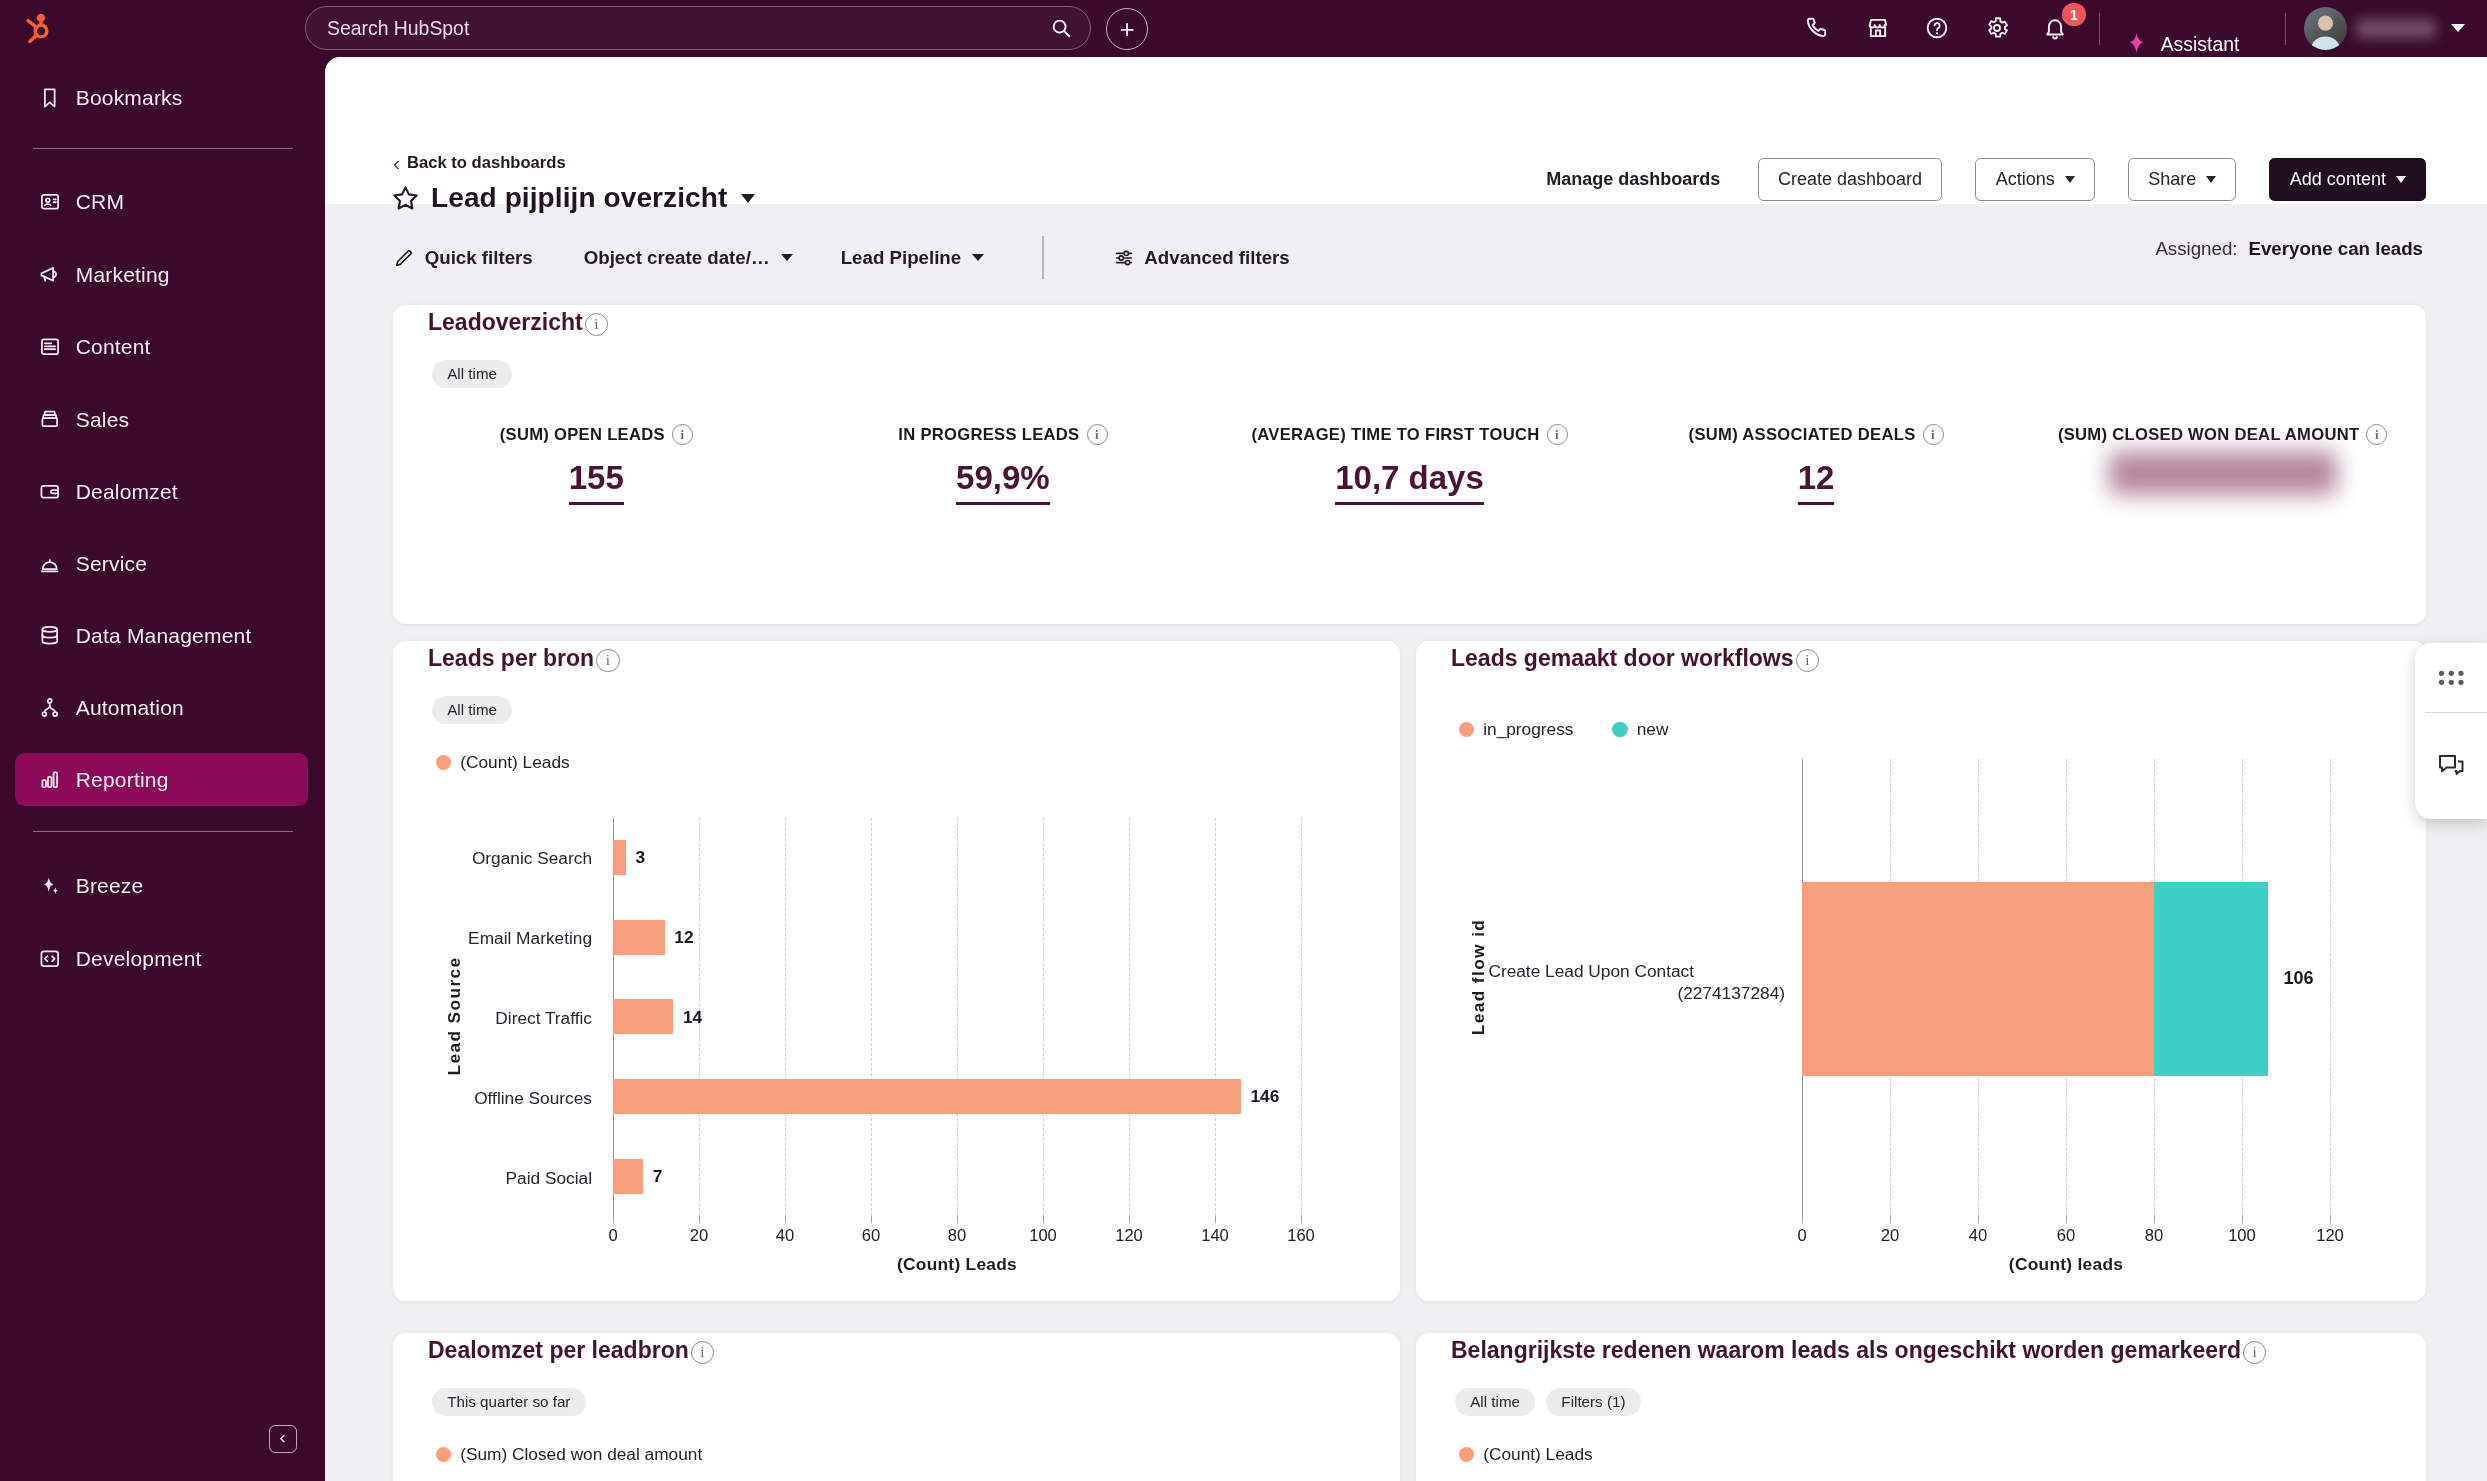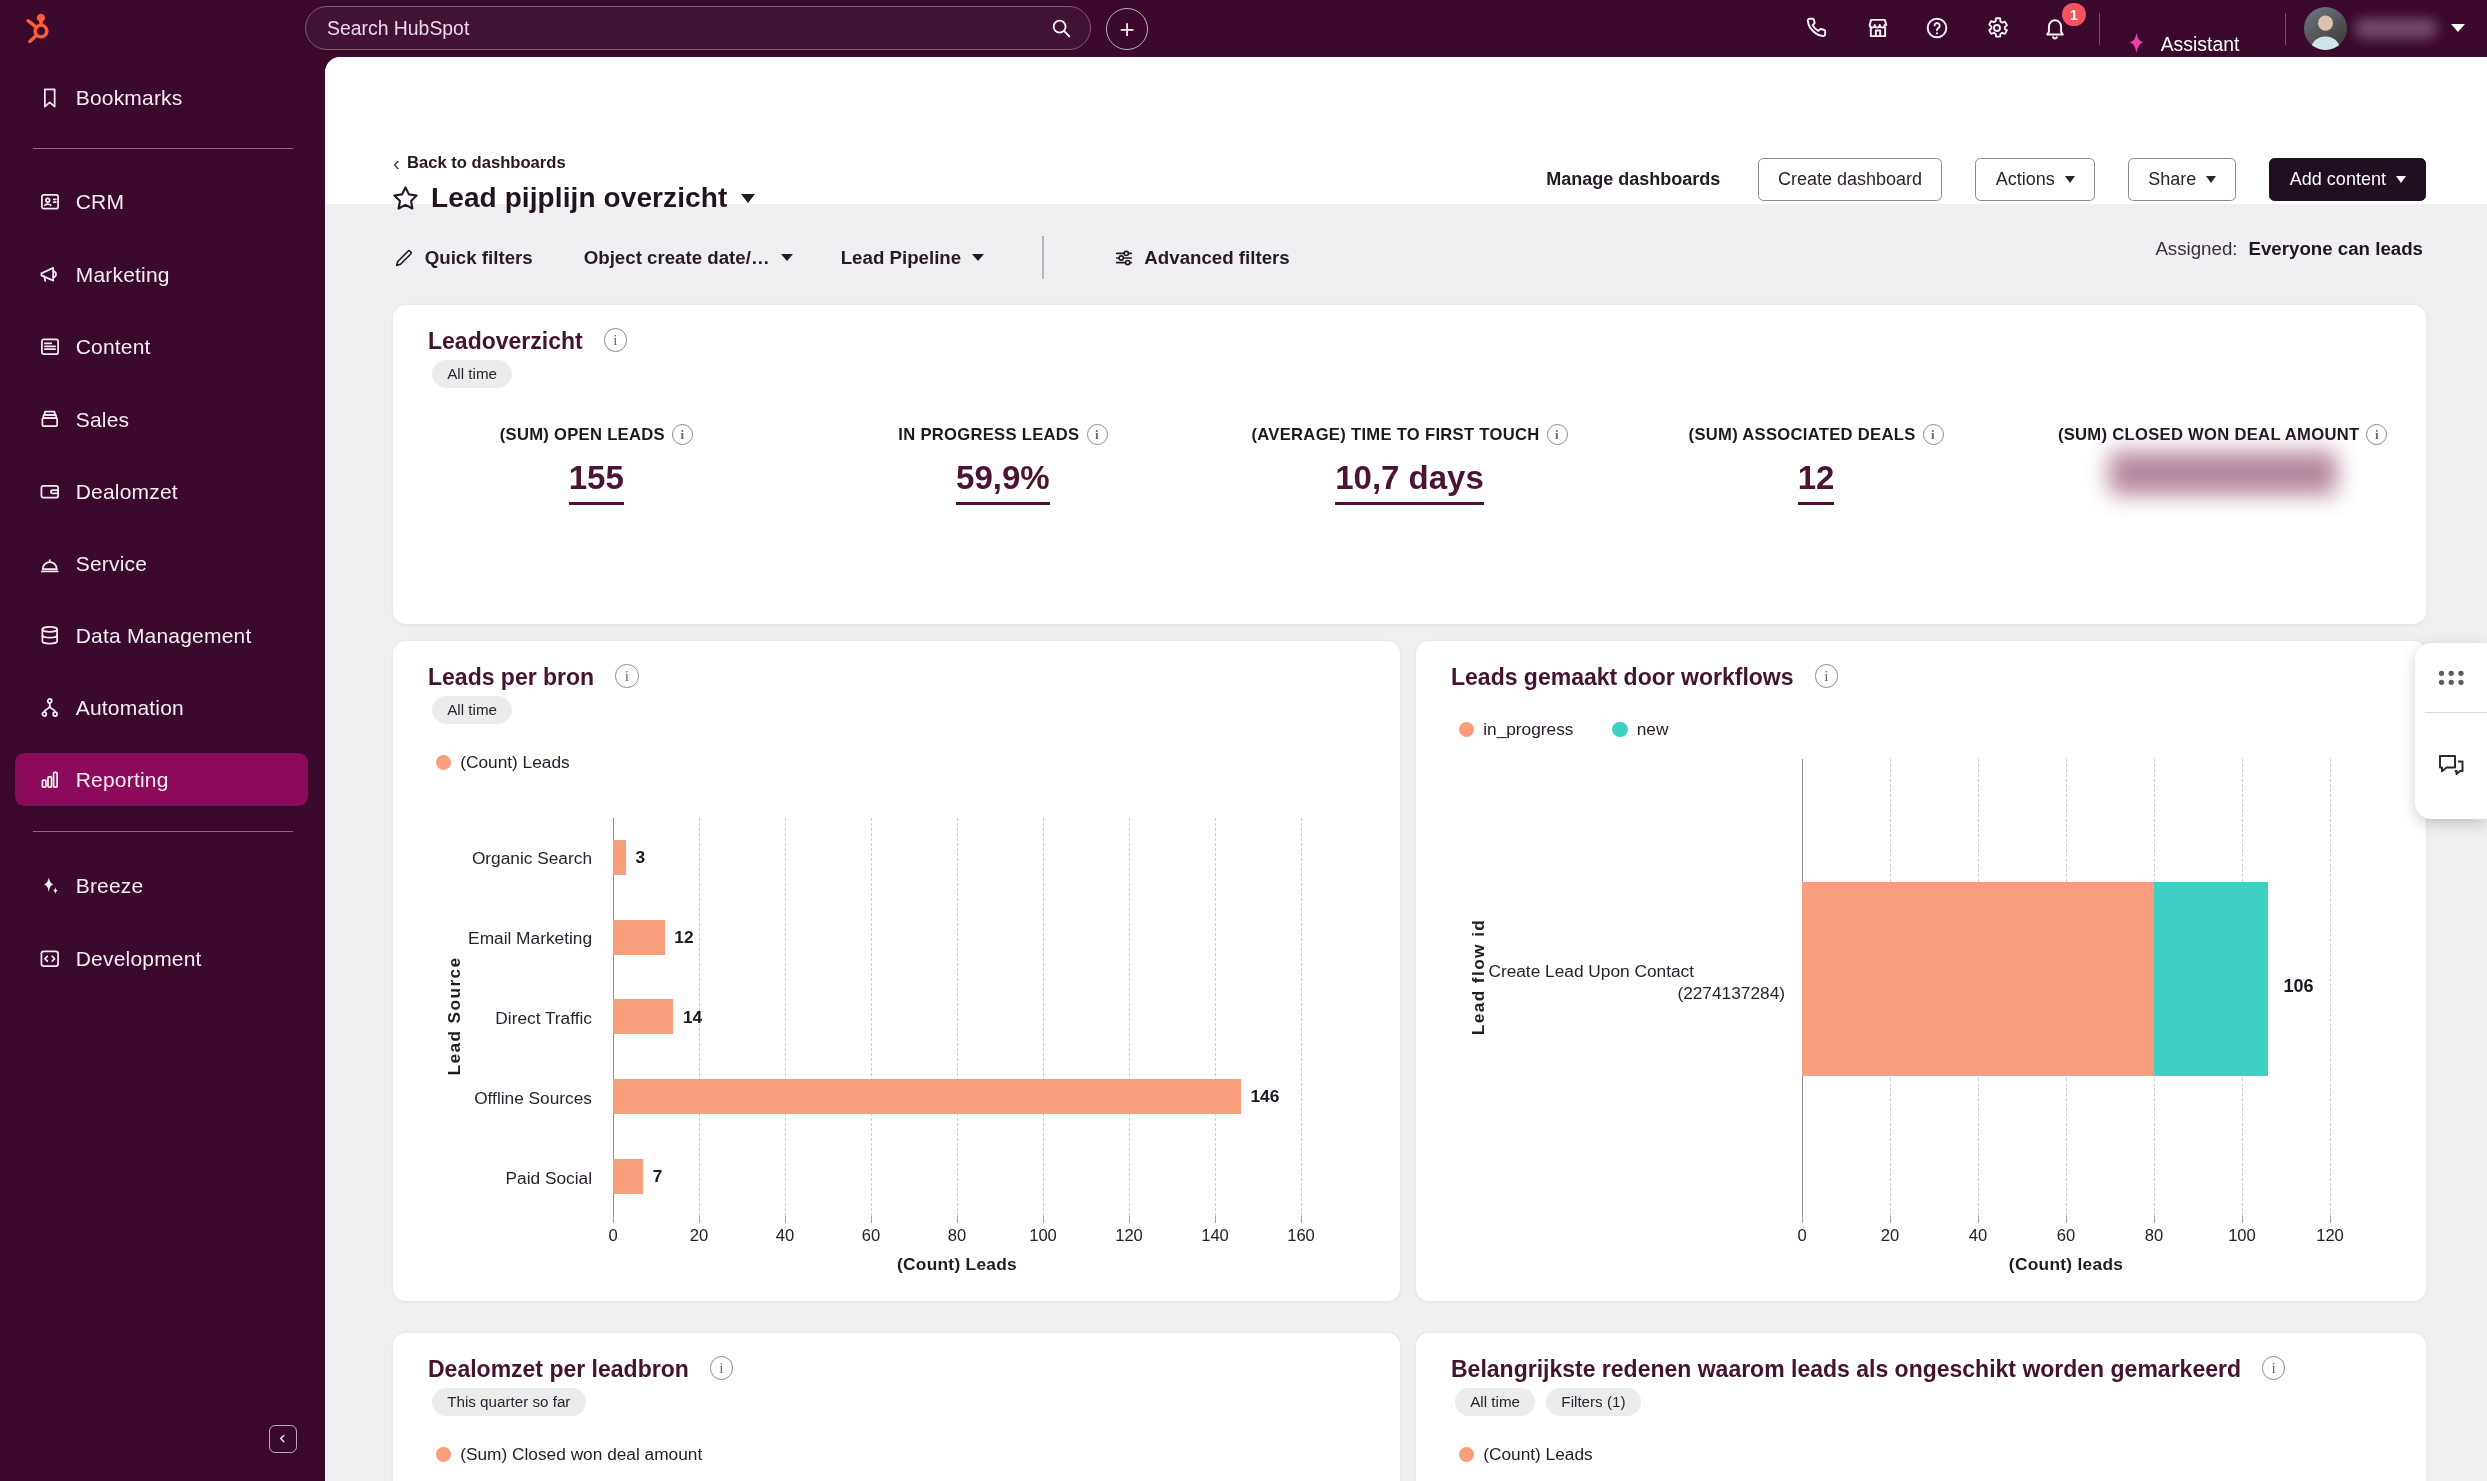--- a/index.html
+++ b/index.html
@@ -75,21 +75,21 @@
   .fitem .fic { width:22px; height:22px; }
   .fcaret { width:0; height:0; border-left:6.2px solid transparent; border-right:6.2px solid transparent;
     border-top:7.6px solid #271a24; margin-left:1.4px; }
   .fdivider { width:1.4px; height:43px; background:#b9b5ba; margin:0 69px 0 58px; }
   .assigned { position:absolute; right:64px; top:181px; display:flex; align-items:center; gap:11px;
     font-size:18.7px; }
   .assigned .alabel { color:#3a2f3a; }
   .assigned .avalue { font-weight:700; color:#1f161f; }
   
   .card { position:absolute; background:#fff; border-radius:12.5px; box-shadow:0 0.7px 3.5px rgba(0,0,0,.07); }
-  .cardtitle { position:absolute; left:35px; top:23px; display:flex; align-items:flex-start; gap:21px; }
+  .cardtitle { position:absolute; left:35px; top:4px; display:flex; align-items:flex-end; gap:2px; }
   .cardtitle h2 { font-size:23px; font-weight:700; color:#44132f; }
   .info { width:23.5px; height:23.5px; border:1.7px solid #8a8a8a; border-radius:50%; color:#6a6a6a;
     font-size:15.2px; display:flex; align-items:center; justify-content:center;
     font-family:"Liberation Serif", serif; flex:0 0 auto; }
   .pillrow { position:absolute; left:39px; top:55px; display:flex; gap:11px; }
   .pill { height:28px; line-height:28px; padding:0 15.2px; border-radius:14px; background:#ececec;
     font-size:15.2px; font-weight:400; color:#2a2430; }
   .legend { position:absolute; left:43px; top:111px; display:flex; gap:39px; align-items:center; }
   .legitem { display:flex; align-items:center; gap:9px; font-size:17.3px; color:#241b26; }
   .dot { width:15.2px; height:15.2px; border-radius:50%; }
@@ -531,21 +531,21 @@
         <div class="vgrid" style="left: 50%;"></div>
         <div class="tickstub" style="left: 50%;"></div>
         <div class="vgrid" style="left: 66.6667%;"></div>
         <div class="tickstub" style="left: 66.6667%;"></div>
         <div class="vgrid" style="left: 83.3333%;"></div>
         <div class="tickstub" style="left: 83.3333%;"></div>
         <div class="vgrid" style="left: 100%;"></div>
         <div class="tickstub" style="left: 100%;"></div>
         <div class="hseg" style="left: 0%; width: 66.6667%; background: rgb(249, 158, 124);"></div>
         <div class="hseg" style="left: 66.6667%; width: 21.6667%; background: rgb(63, 208, 197);"></div>
-        <div class="totval" style="left: calc(88.3333% + 15.2px); margin-top: 8px;">106</div>
+        <div class="totval" style="left: calc(88.3333% + 15.2px);">106</div>
       </div>
     <div class="ticksrow" id="c1-ticks">
         <div class="ticklabel" style="left: 0%;">0</div>
         <div class="ticklabel" style="left: 16.6667%;">20</div>
         <div class="ticklabel" style="left: 33.3333%;">40</div>
         <div class="ticklabel" style="left: 50%;">60</div>
         <div class="ticklabel" style="left: 66.6667%;">80</div>
         <div class="ticklabel" style="left: 83.3333%;">100</div>
         <div class="ticklabel" style="left: 100%;">120</div>
       </div>

